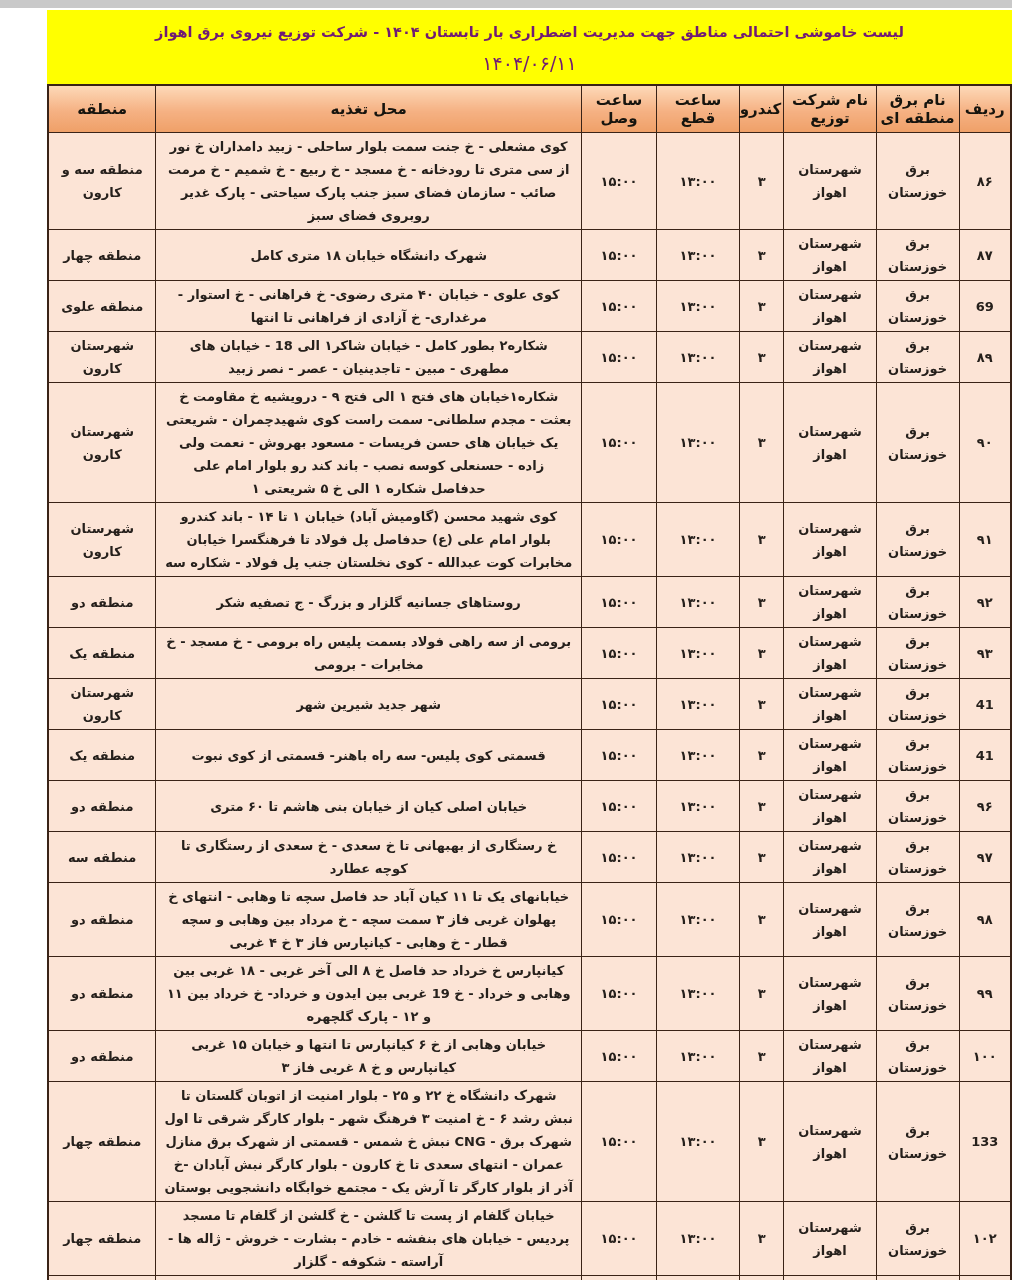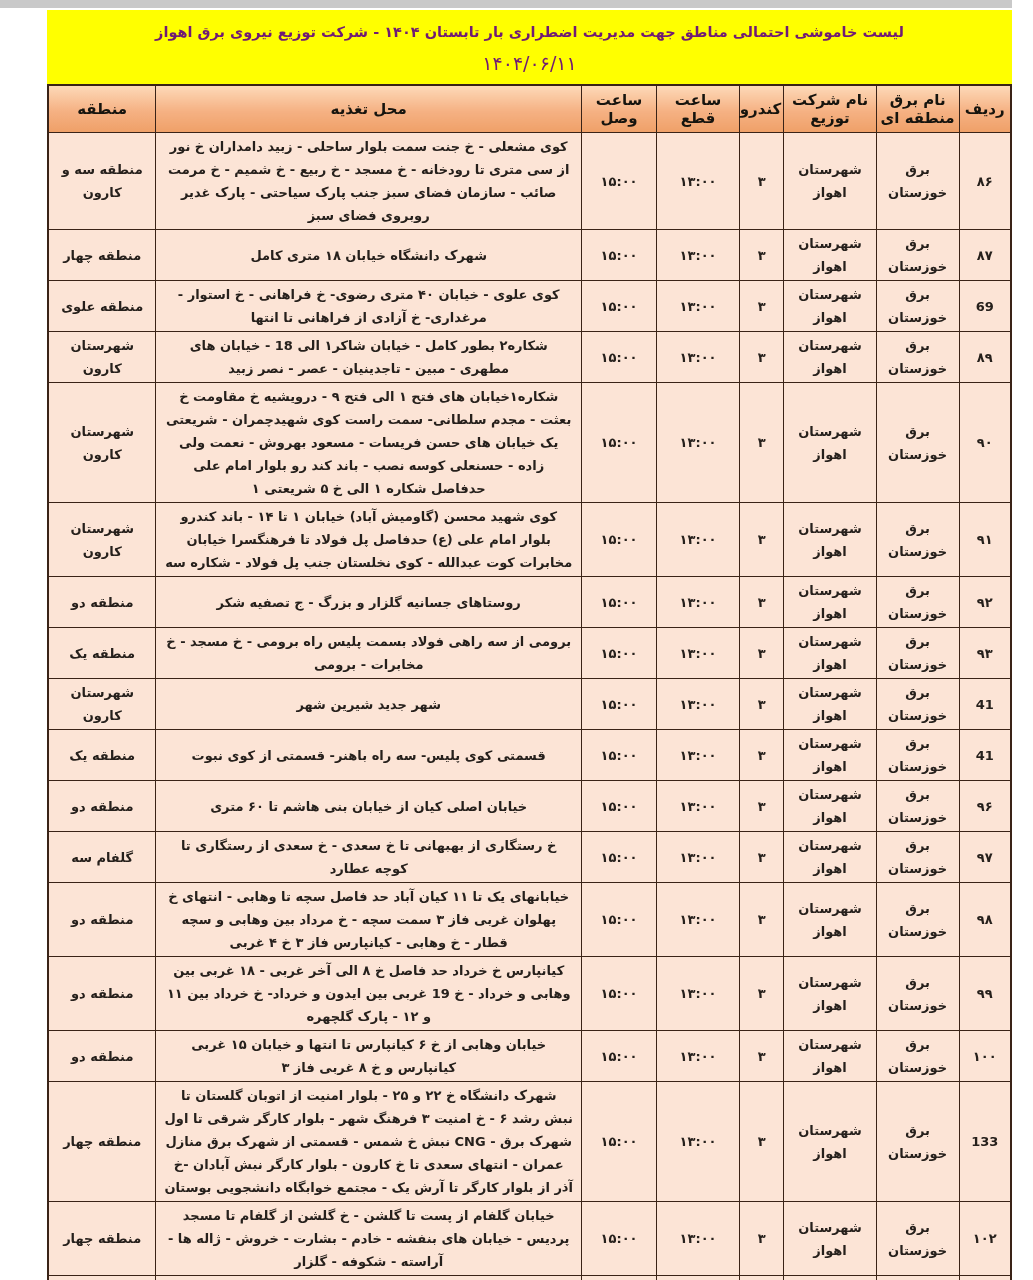--- a/index.html
+++ b/index.html
@@ -218,21 +218,21 @@
           <td>منطقه دو</td>
         </tr>
         <tr>
           <td>۹۷</td>
           <td>برق خوزستان</td>
           <td>شهرستان اهواز</td>
           <td>۳</td>
           <td>۱۳:۰۰</td>
           <td>۱۵:۰۰</td>
           <td class="loc">خ رستگاری از بهبهانی تا خ سعدی - خ سعدی از رستگاری تا کوچه عطارد</td>
-          <td>گلفام سه</td>
+          <td>منطقه سه</td>
         </tr>
         <tr>
           <td>۹۸</td>
           <td>برق خوزستان</td>
           <td>شهرستان اهواز</td>
           <td>۳</td>
           <td>۱۳:۰۰</td>
           <td>۱۵:۰۰</td>
           <td class="loc">خیابانهای یک تا ۱۱ کیان آباد حد فاصل سچه تا وهابی - انتهای خ پهلوان غربی فاز ۳ سمت سچه - خ مرداد بین وهابی و سچه قطار - خ وهابی - کیانپارس فاز ۳ خ ۴ غربی</td>
           <td>منطقه دو</td>

